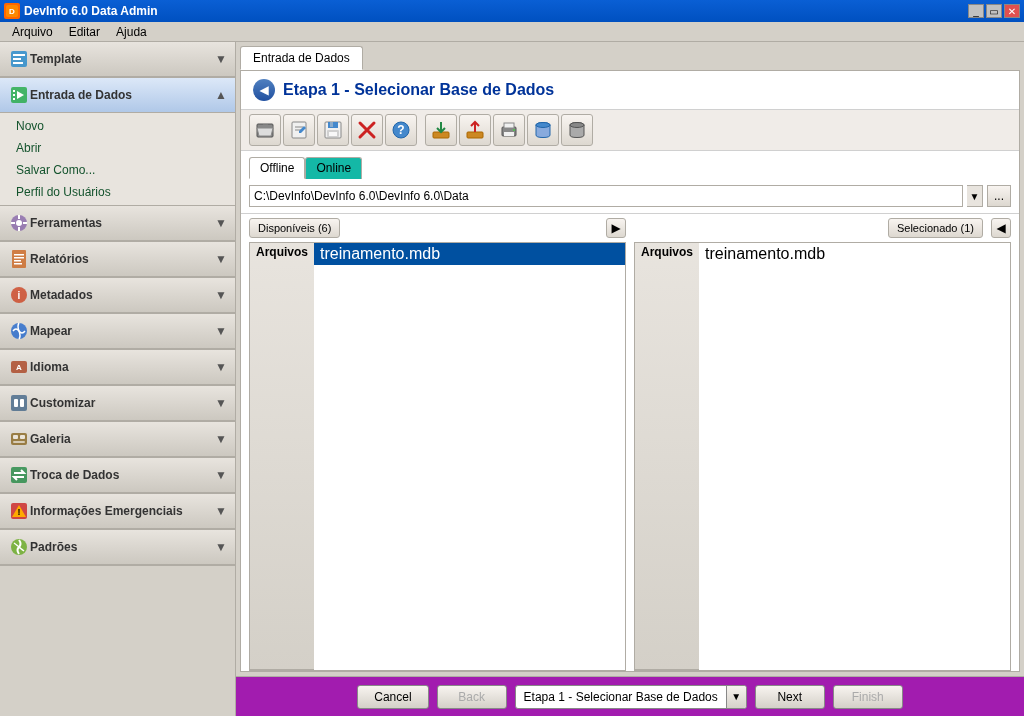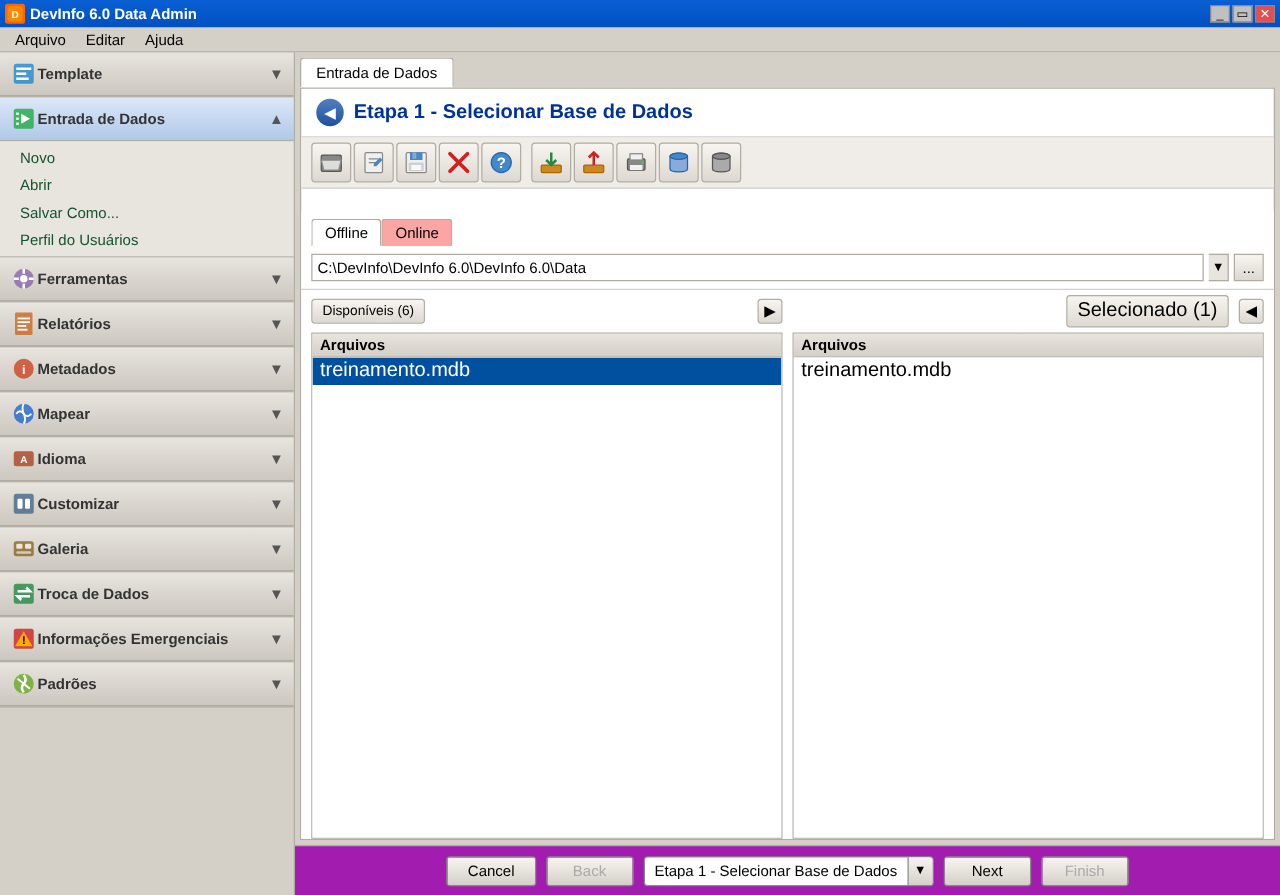--- a/index.html
+++ b/index.html
@@ -142,25 +142,24 @@
       display: flex; align-items: center; justify-content: center;
       cursor: pointer; font-size: 16px;
     }
     .toolbar-separator { width: 4px; }
 
     
     #sub-tabs {
       display: flex;
       padding: 6px 8px 0;
       background: white;
-      margin-top: 18px;
     }
     .sub-tab {
       padding: 3px 10px;
-      background: #fca5a5;
+      background: #14b8a6;
       border: 1px solid #b0aca4;
       border-bottom: none;
       border-radius: 3px 3px 0 0;
       font-size: 12px;
       cursor: pointer;
     }
     .sub-tab.active {
       background: white;
       border-bottom: 1px solid white;
     }
@@ -229,35 +228,35 @@
       border-radius: 3px;
       display: flex; align-items: center; justify-content: center;
       cursor: pointer; font-size: 12px;
     }
 
     .selected-btn {
       padding: 3px 8px;
       background: linear-gradient(to bottom, #f8f4f0, #ddd8d0);
       border: 1px solid #b0aca4;
       border-radius: 3px;
-      font-size: 16px;
+      font-size: 11px;
       cursor: pointer;
     }
 
     #panels-row {
       flex: 1;
       display: flex;
       gap: 8px;
     }
 
     .file-panel {
       flex: 1;
       border: 1px solid #b0aca4;
       display: flex;
-      flex-direction: column;
+      flex-direction: row;
     }
 
     .file-panel-header {
       background: linear-gradient(to bottom, #e8e4de, #d4d0c8);
       border-bottom: 1px solid #b0aca4;
       padding: 2px 6px;
       font-size: 12px;
       font-weight: bold;
     }
 

